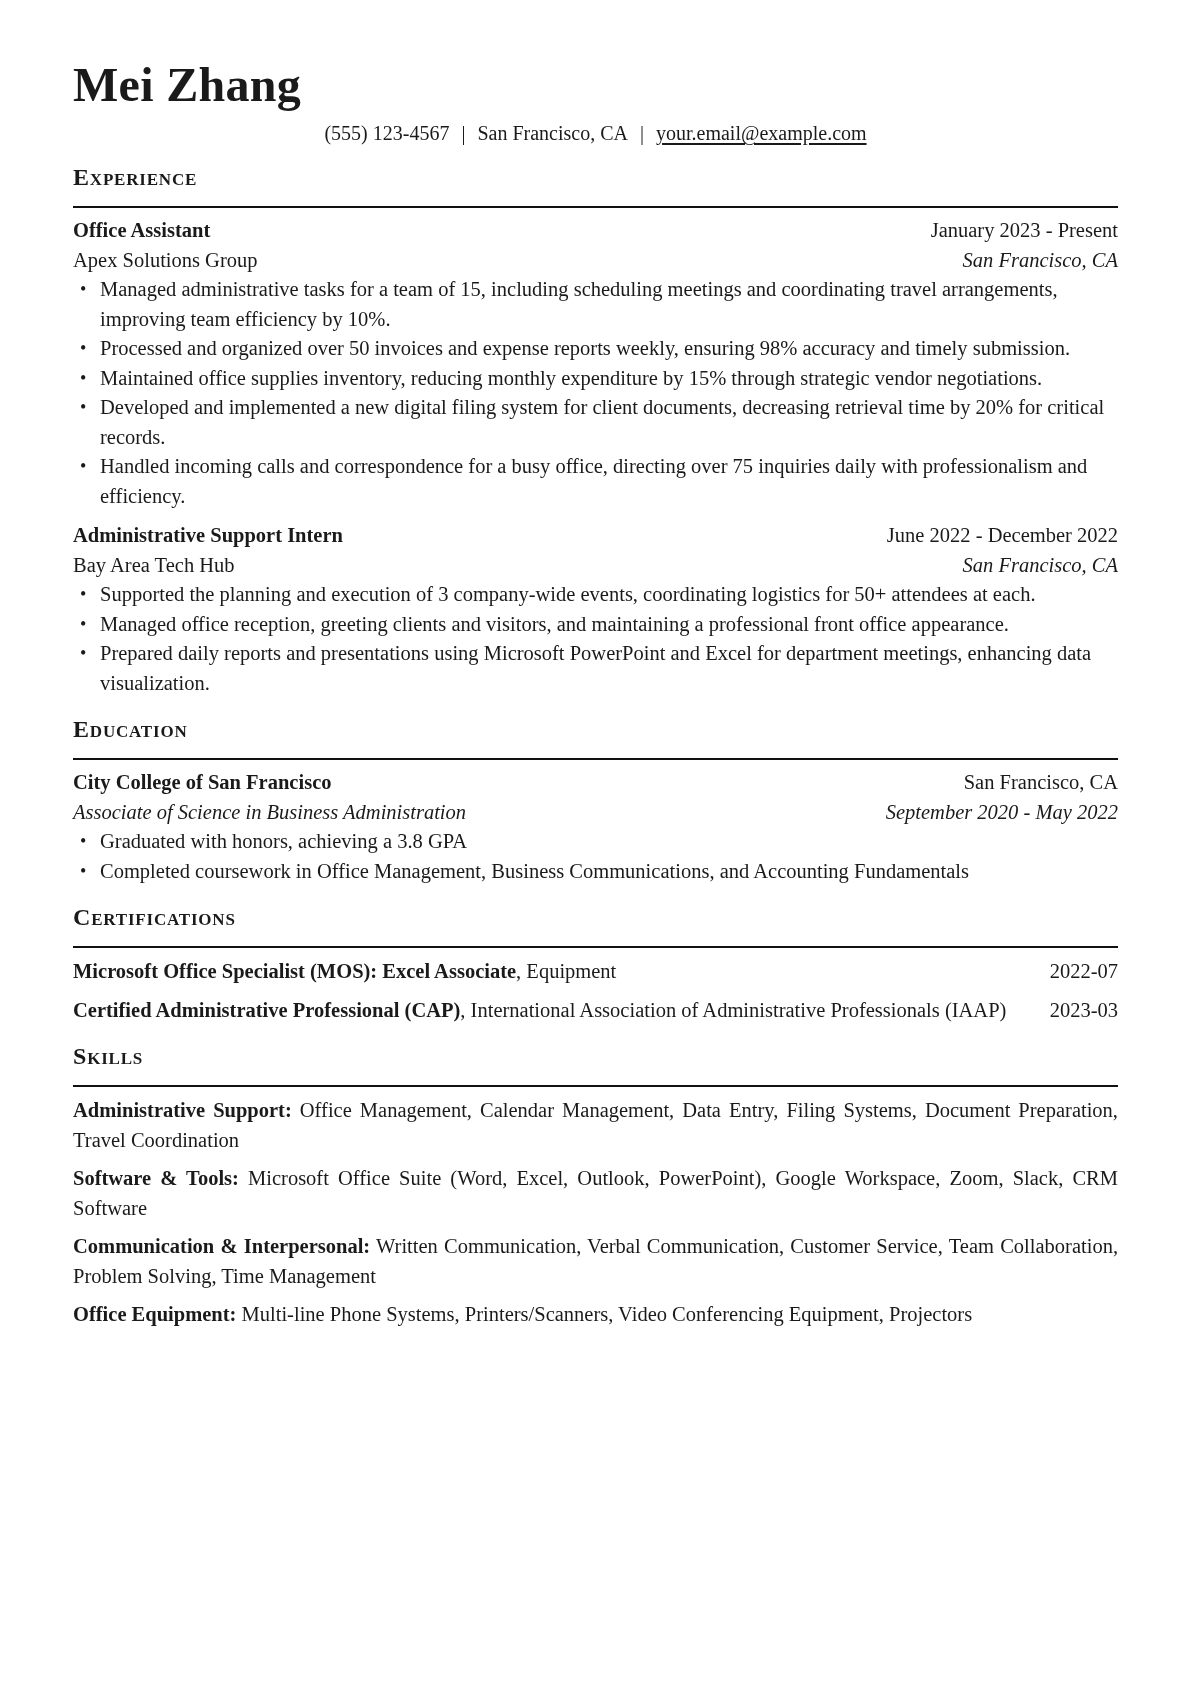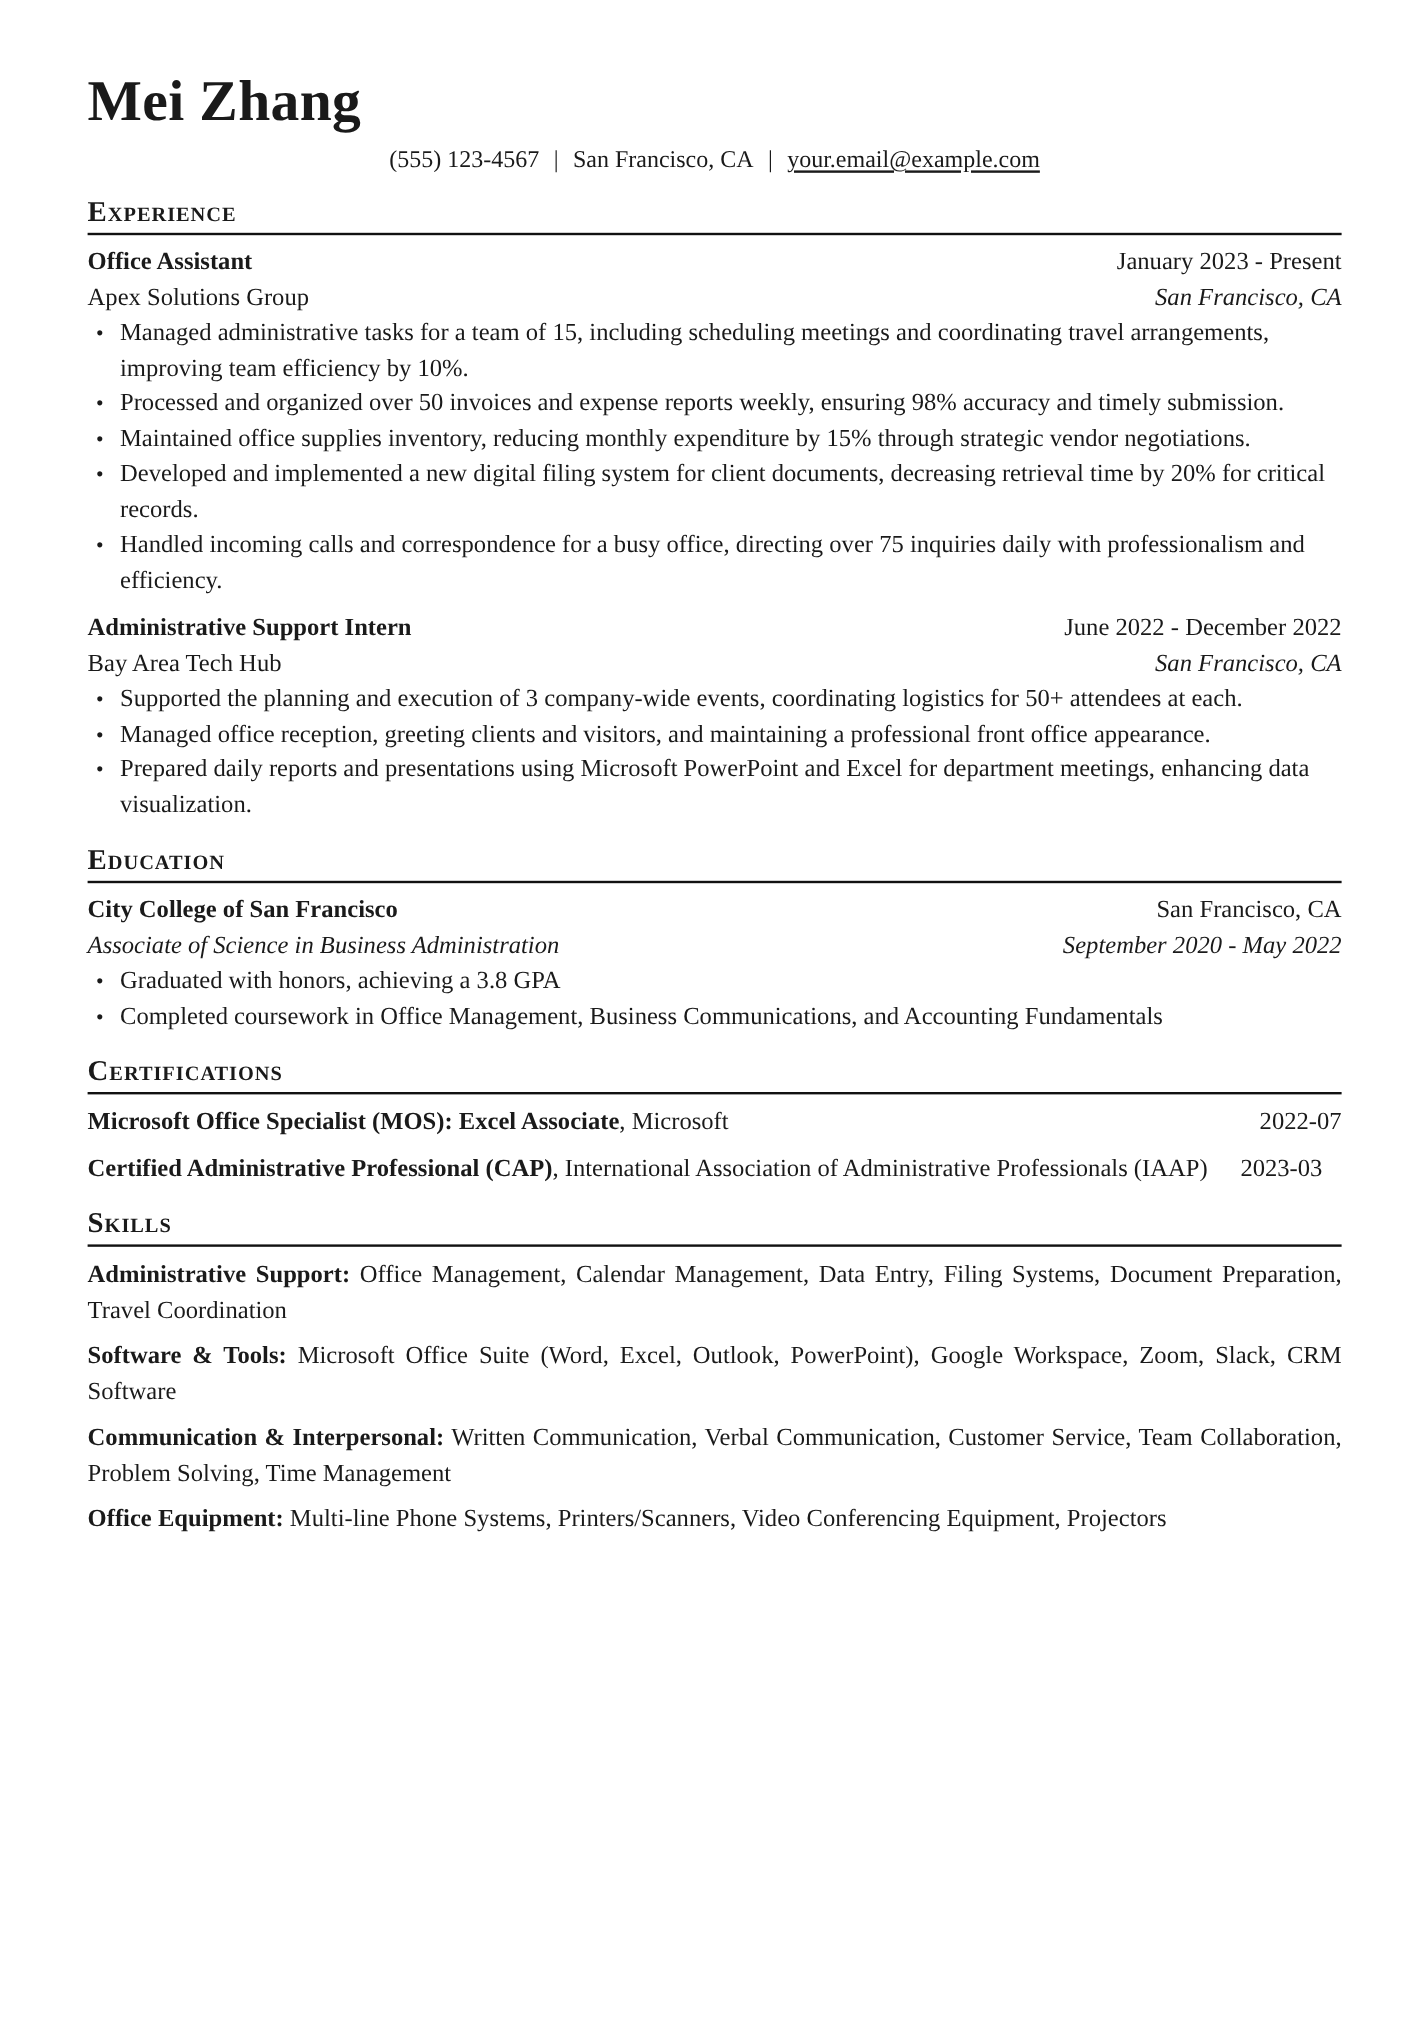--- a/index.html
+++ b/index.html
@@ -6,33 +6,33 @@
   body { width: 1190px; height: 1683px; position: relative; overflow: hidden;
          font-family: "DejaVu Serif", "Liberation Serif", serif; color: #1a1a1a; }
   .page { position: absolute; left: 73px; top: 62px; width: 1045px;
           font-family: "Liberation Serif", "DejaVu Serif", serif; font-size: 20.5px; line-height: 29.5px; }
   .name { font-size: 48px; font-weight: bold; line-height: 46px; margin: 0; letter-spacing: 0.3px; }
   .contact { margin-top: 12px; font-size: 20px; line-height: 26px; text-align: center; }
   .contact .sep { display: inline-block; margin: 0 12px; }
   .contact a { color: #1a1a1a; text-decoration: underline; text-underline-offset: 3px; }
   .section { margin-top: 14px; }
   .section-title { font-weight: bold; font-variant: small-caps; font-size: 24px; line-height: 30px;
-                   letter-spacing: 0.8px; margin: 0; padding-bottom: 2px; border-bottom: 2.2px solid #111; }
+                   letter-spacing: 0.8px; margin: 0; padding-bottom: 14px; border-bottom: 2.2px solid #111; }
   .entry { margin-top: 8px; }
   .row { display: flex; justify-content: space-between; align-items: baseline; text-align: right; }
   .bold { font-weight: bold; }
   .ital { font-style: italic; }
   ul.bullets { list-style: none; margin: 0; padding: 0; }
   ul.bullets li { position: relative; padding-left: 27px; }
   ul.bullets li::before { content: "\2022"; position: absolute; left: 7px; top: 0; font-size: 18px; }
   .cert { margin-top: 9px; }
   .cert .date { float: right; }
   .cert::after { content: ""; display: block; clear: both; }
   .cert2 { margin-top: 9px; position: relative; }
-  .cert2 .date { position: absolute; right: 16px; bottom: 0; }
+  .cert2 .date { position: absolute; right: 0; bottom: 0; }
   .skill { margin-top: 9px; text-align: justify; }
 </style>
 </head>
 <body>
 
 <div class="page">
 
   <h1 class="name">Mei Zhang</h1>
   <div class="contact">
     <span>(555) 123-4567</span><span class="sep">|</span><span>San Francisco, CA</span><span class="sep">|</span><a href="#">your.email@example.com</a>
@@ -90,21 +90,21 @@
       <ul class="bullets">
         <li>Graduated with honors, achieving a 3.8 GPA</li>
         <li>Completed coursework in Office Management, Business Communications, and Accounting Fundamentals</li>
       </ul>
     </div>
   </div>
 
   <div class="section" style="margin-top:16px;">
     <h2 class="section-title">Certifications</h2>
     <div class="cert">
-      <span class="bold">Microsoft Office Specialist (MOS): Excel Associate</span><span>, Microsoft</span>
+      <span class="bold">Microsoft Office Specialist (MOS): Excel Associate</span><span>, Equipment</span>
       <span class="date">2022-07</span>
     </div>
     <div class="cert2">
       <div style="padding-right:0;"><span class="bold">Certified Administrative Professional (CAP)</span><span>, International Association of Administrative Professionals (IAAP)</span></div>
       <span class="date">2023-03</span>
     </div>
   </div>
 
   <div class="section" style="margin-top:16px;">
     <h2 class="section-title">Skills</h2>

